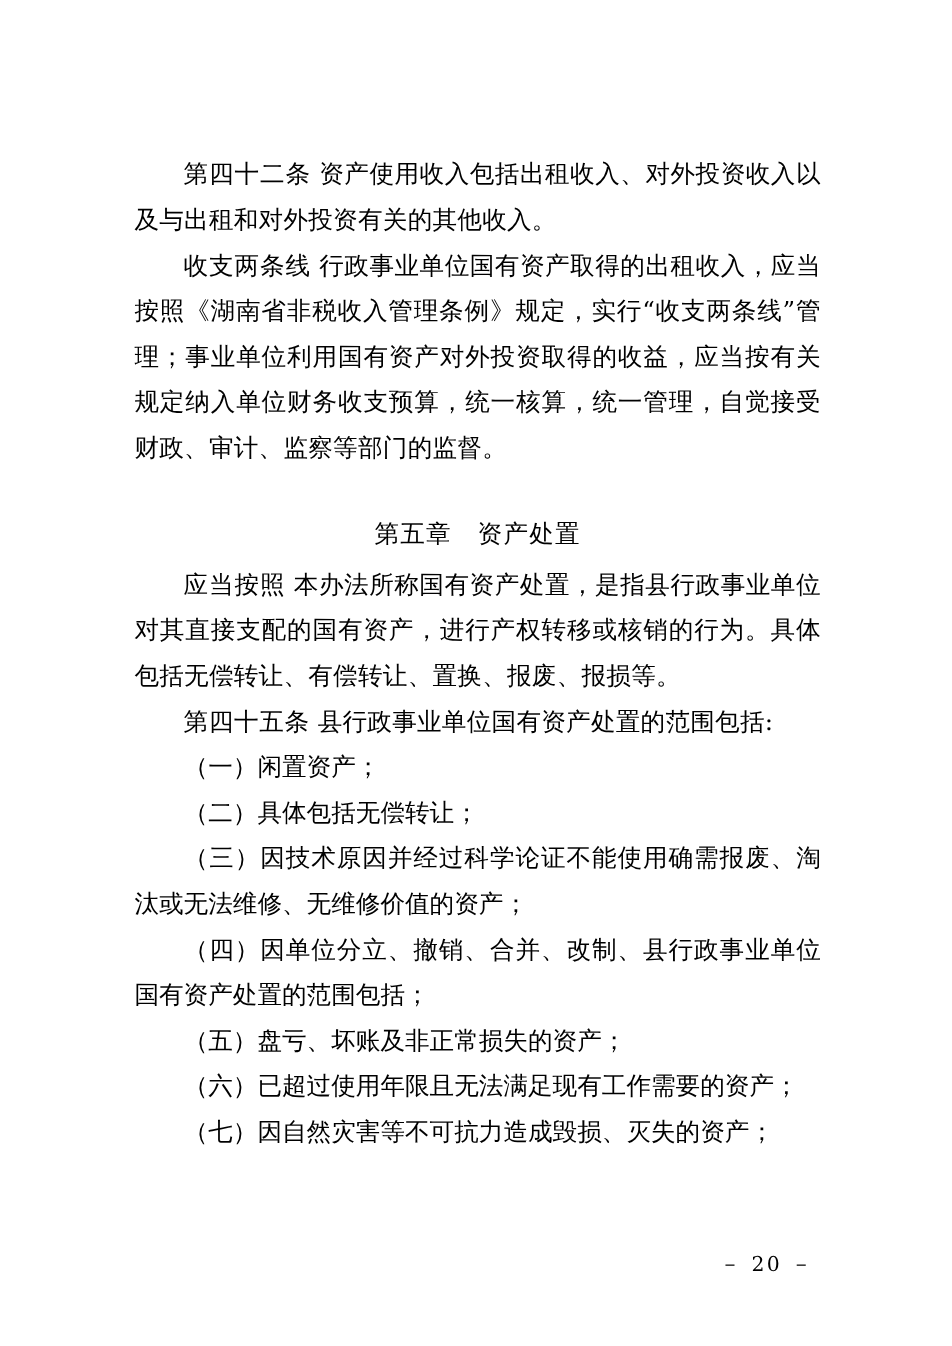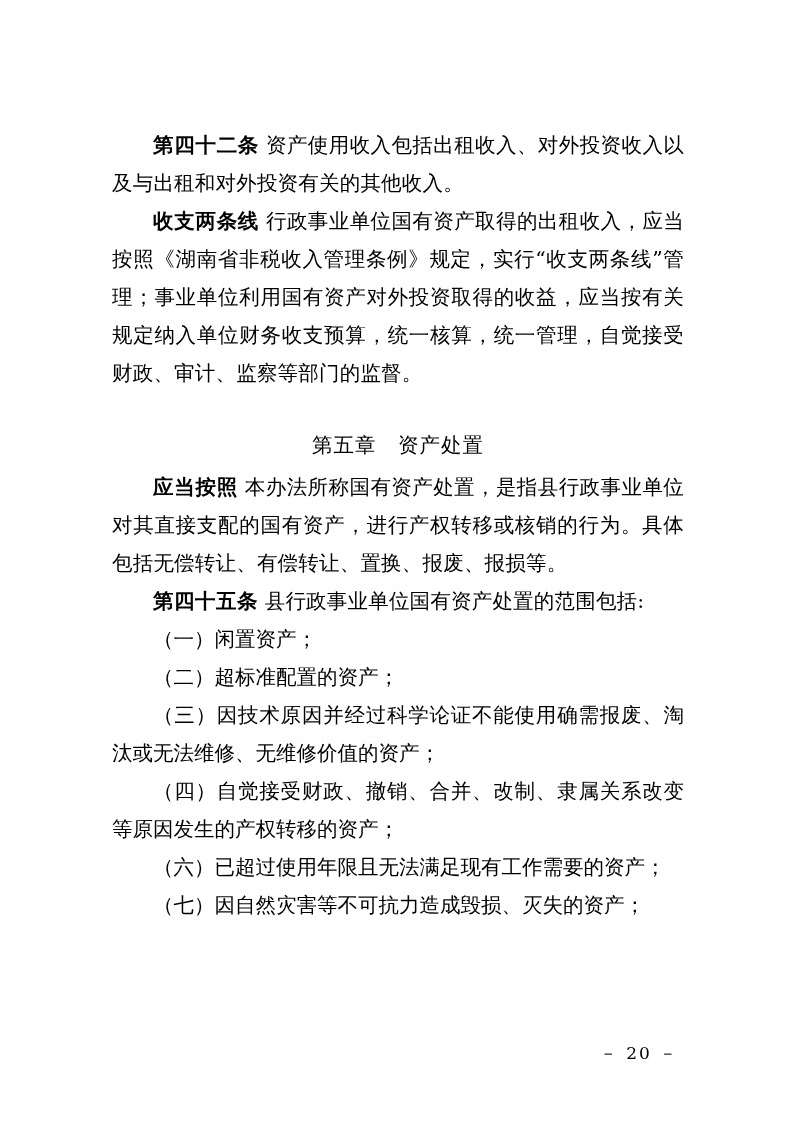--- a/index.html
+++ b/index.html
@@ -33,21 +33,21 @@
   .para {
     font-size: 20.5px;
     line-height: 38px;
     text-align: justify;
     text-justify: inter-ideograph;
     margin: 0;
     text-indent: 2em;
     letter-spacing: 0.2px;
   }
   .para .lead {
-    font-weight: bold;
+    font-weight: normal;
     letter-spacing: 0.5px;
   }
   .chapter-heading {
     font-size: 20.5px;
     line-height: 38px;
     font-weight: normal;
     text-align: center;
     margin: 0;
     letter-spacing: 1px;
   }
@@ -94,23 +94,24 @@
 
     <p class="chapter-heading">第五章　资产处置</p>
 
     <div class="spacer-after-heading"></div>
 
     <p class="para"><span class="lead">应当按照</span><span> 本办法所称国有资产处置，是指县行政事业单位对其直接支配的国有资产，进行产权转移或核销的行为。具体包括无偿转让、有偿转让、置换、报废、报损等。</span></p>
 
     <p class="para"><span class="lead">第四十五条</span><span> 县行政事业单位国有资产处置的范围包括:</span></p>
 
     <p class="item">（一）闲置资产；</p>
-    <p class="item">（二）超标准配置的资产；</p>
+    <p class="item">（二）具体包括无偿转让；</p>
     <p class="item">（三）因技术原因并经过科学论证不能使用确需报废、淘汰或无法维修、无维修价值的资产；</p>
-    <p class="item">（四）自觉接受财政、撤销、合并、改制、隶属关系改变等原因发生的产权转移的资产；</p>
+    <p class="item">（四）因单位分立、撤销、合并、改制、县行政事业单位国有资产处置的范围包括；</p>
+    <p class="item">（五）盘亏、坏账及非正常损失的资产；</p>
     <p class="item">（六）已超过使用年限且无法满足现有工作需要的资产；</p>
     <p class="item">（七）因自然灾害等不可抗力造成毁损、灭失的资产；</p>
 
   </div>
 
   <div class="footer">
     <span class="pagenum-inner">－ 20 －</span>
   </div>
 </div>
 

